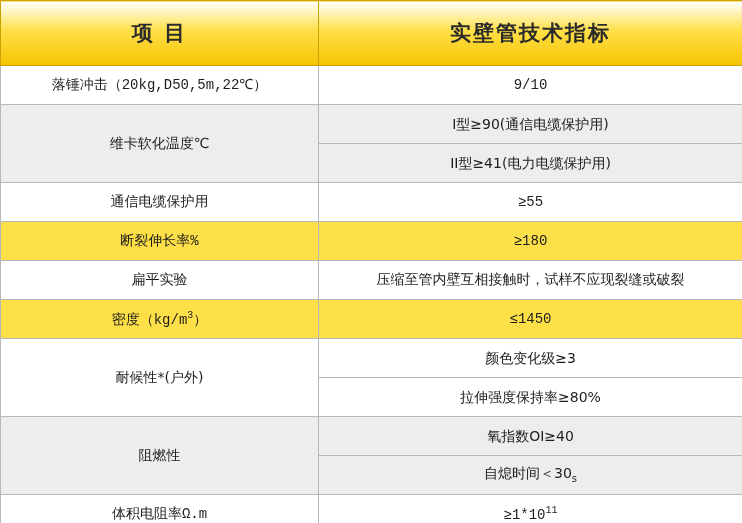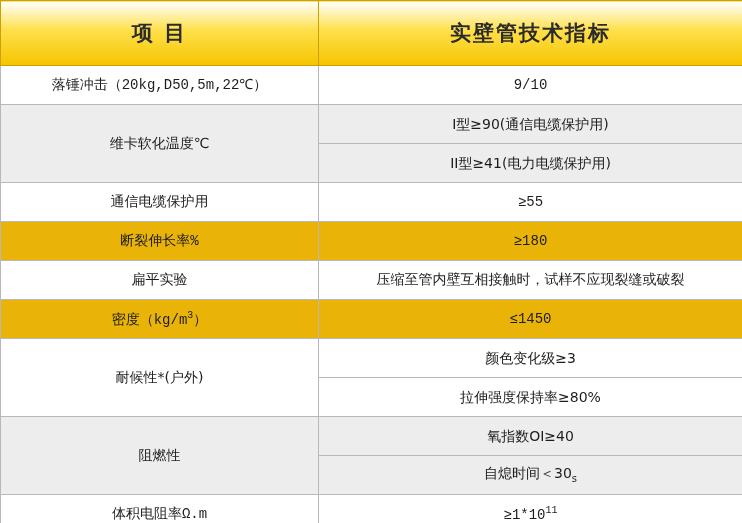--- a/index.html
+++ b/index.html
@@ -41,21 +41,21 @@
     border-color: #c9a400;
   }
   .hdr .h-left {
     background: linear-gradient(to bottom, #ffffff 0%, #ffe04a 45%, #f5c400 100%);
   }
   .hdr .h-right {
     background: linear-gradient(to bottom, #ffffff 0%, #ffe04a 45%, #f5c400 100%);
   }
 
   .row-white td { background: #ffffff; }
-  .row-gray td { background: #eab308; }
+  .row-gray td { background: #fde047; }
   .cell-gray { background: #ededed !important; }
   .cell-white { background: #ffffff !important; border-radius: 7px; }
 
   .r1 td { height: 30px; font-family: Liberation Mono, monospace; }
   .r2 td { height: 30px; }
   .sub { font-size: 10px; vertical-align: sub; }
   .sup { font-size: 10px; vertical-align: super; }
 </style>
 </head>
 <body>

